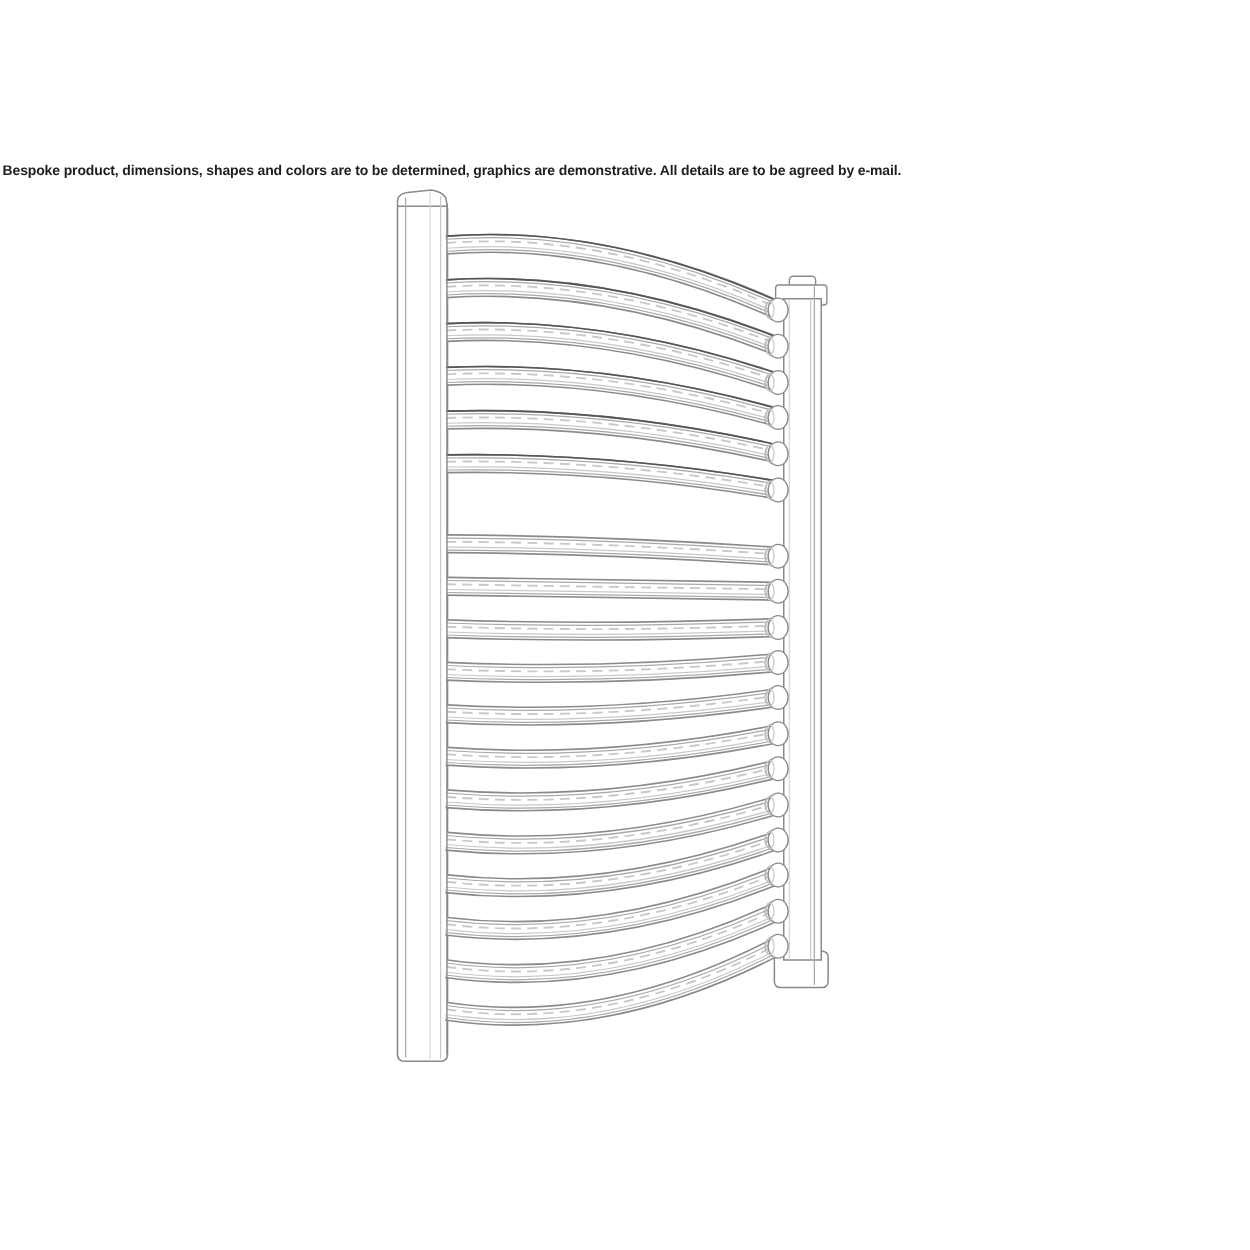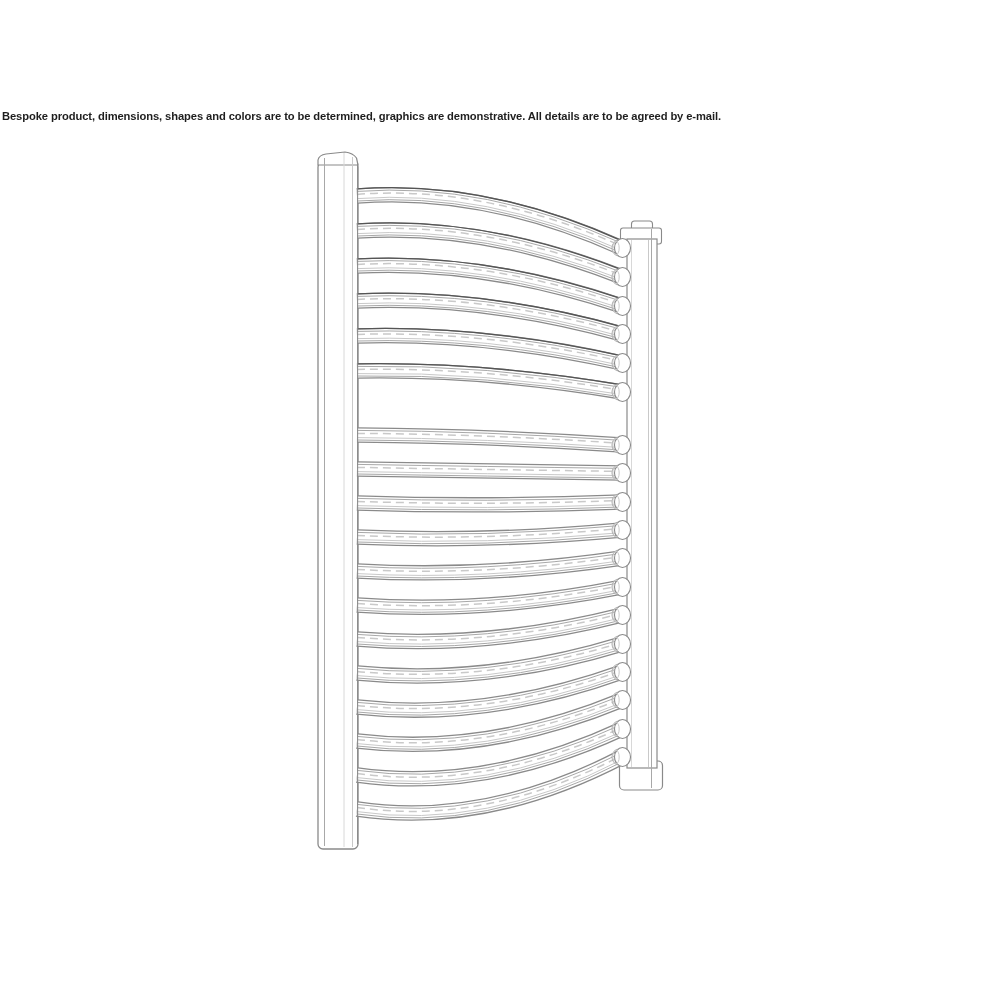--- a/index.html
+++ b/index.html
@@ -7,21 +7,21 @@
     position: relative;
     width: 1000px;
     height: 1000px;
     background: #ffffff;
     overflow: hidden;
     font-family: "Liberation Sans", sans-serif;
   }
   .disclaimer {
     position: absolute;
     left: 2px;
-    top: 110px;
+    top: 131px;
     font-size: 11.2px;
     font-weight: bold;
     letter-spacing: -0.1px;
     color: #1e1e1e;
     white-space: nowrap;
   }
   .figure {
     position: absolute;
     left: 0; top: 0;
     width: 1000px; height: 1000px;

